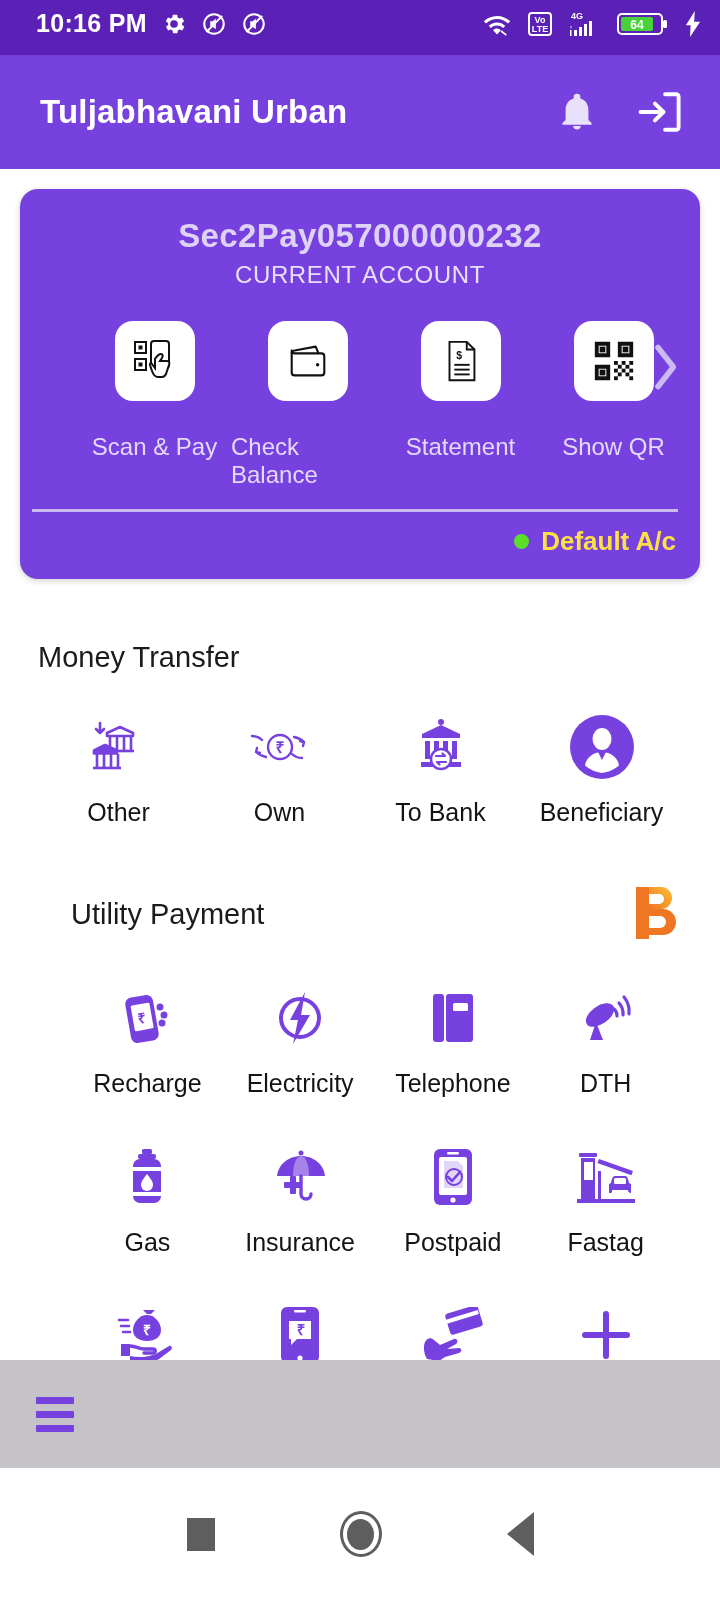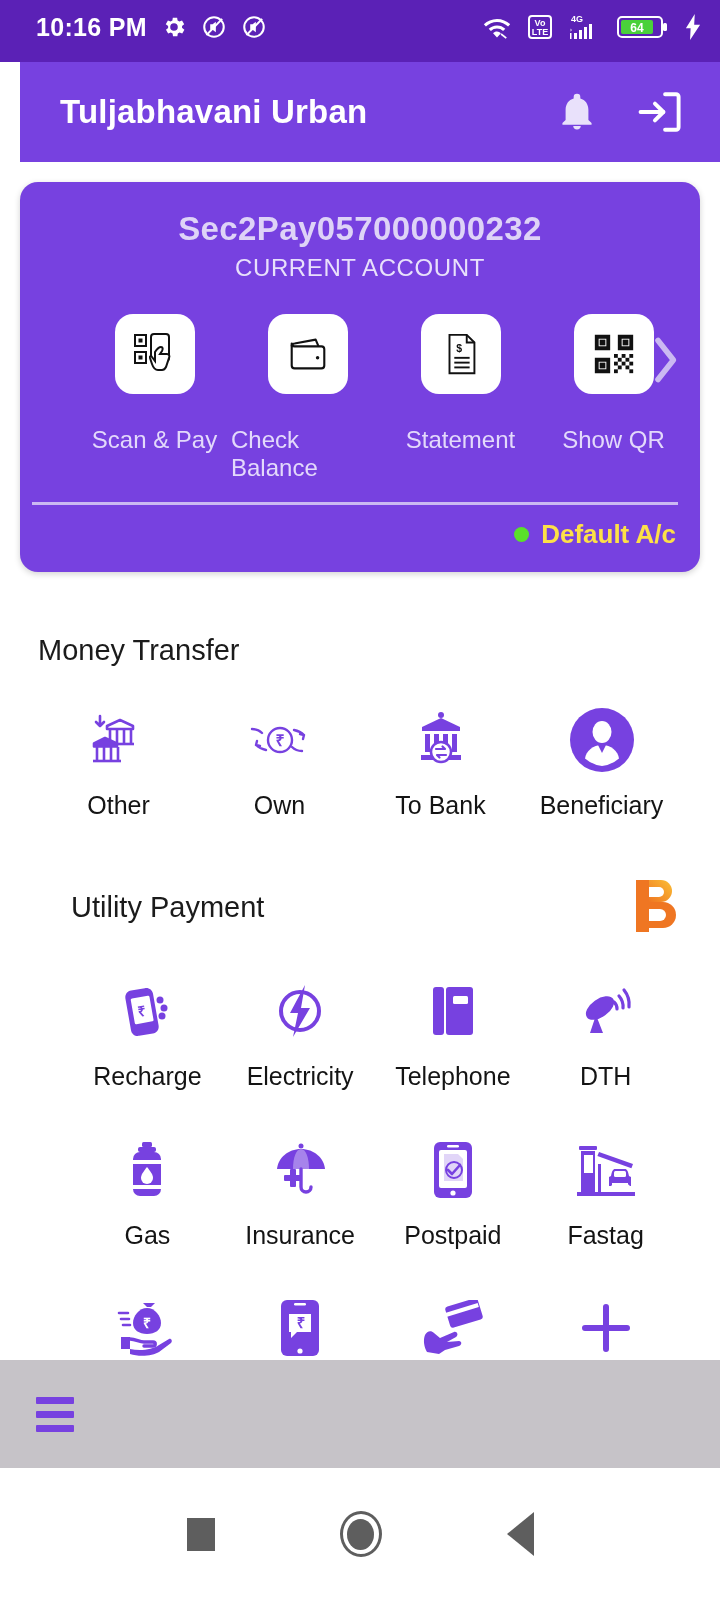--- a/index.html
+++ b/index.html
@@ -6,35 +6,34 @@
   html, body {
     width: 720px; height: 1600px;
     font-family: "Liberation Sans", sans-serif;
     background: #ffffff;
     overflow: hidden;
   }
   .phone { position: relative; width: 720px; height: 1600px; background:#fff; }
 
   
   .statusbar {
-    height: 62px; background: #5b21b6;
+    height: 55px; background: #5b21b6;
     display: flex; align-items: center; justify-content: space-between;
     padding: 0 18px 8px 36px; color:#fff;
   }
   .sb-left { display:flex; align-items:center; gap:14px; }
   .sb-time { font-size: 25px; font-weight: bold; letter-spacing:.3px; }
   .sb-right { display:flex; align-items:center; gap:15px; }
   .ico { display:block; }
 
   
   .appbar {
-    height: 100px; background: #7741e0;
+    height: 114px; background: #7741e0;
     display:flex; align-items:center; justify-content:space-between;
     padding: 0 38px 0 40px;
-    margin-left: 20px;
   }
   .appbar-title { color:#fff; font-size: 33px; font-weight: bold; letter-spacing:.2px; }
   .appbar-actions { display:flex; align-items:center; gap:42px; }
 
   
   .card-wrap { padding: 20px 20px 0 20px; }
   .acct-card {
     position:relative;
     background:#7741e0; border-radius: 18px;
     padding: 28px 0 22px 0;

